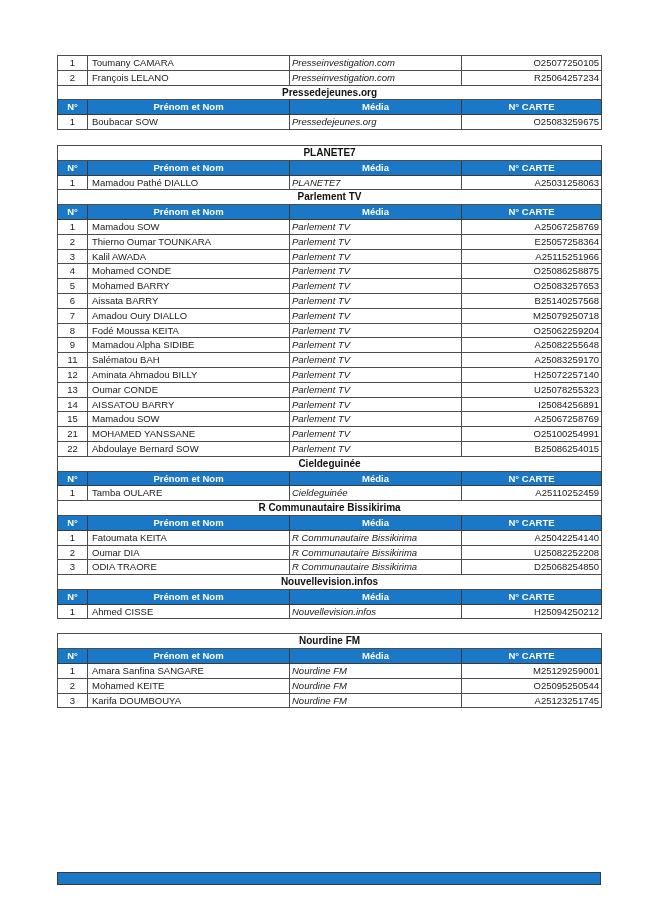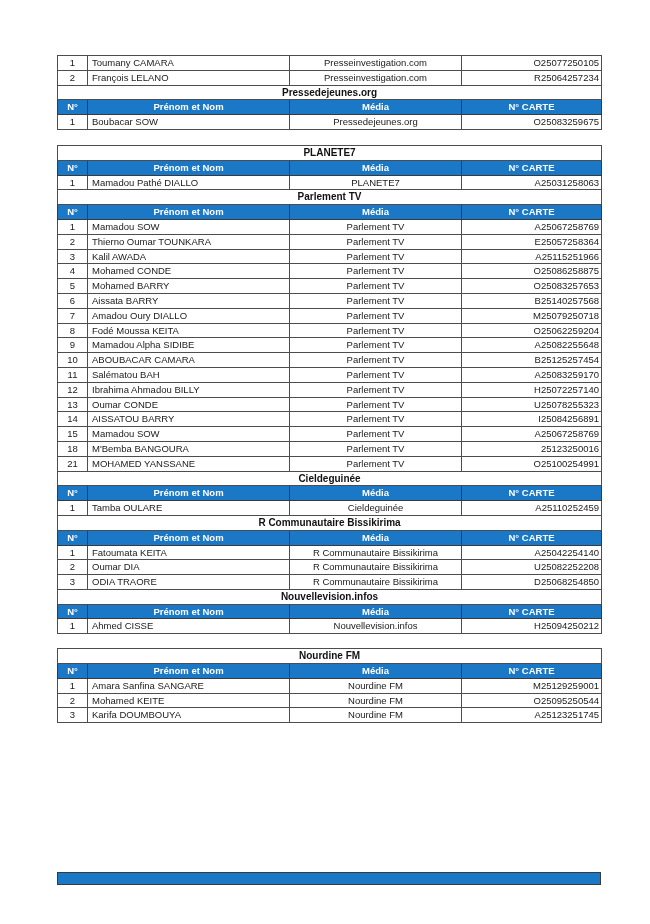--- a/index.html
+++ b/index.html
@@ -51,21 +51,21 @@
   .header-row td {
     background: #1B78C6;
     color: #ffffff;
     font-weight: bold;
     text-align: center;
     font-size: 9.5px;
     border-color: #3a3a3a;
   }
   .c-num   { text-align: center; }
   .c-name  { text-align: left; padding-left: 4px !important; }
-  .c-media { text-align: center; }
+  .c-media { text-align: left; font-style: italic; }
   .c-carte { text-align: right; }
   .tgap  { height: 15px; }
   .tgap.g1 { height: 14px; }
   .partial-bar {
     position: absolute;
     left: 57px;
     top: 872px;
     width: 544px;
     height: 13px;
     background: #1B78C6;
@@ -196,34 +196,28 @@
             <td class="c-media">Parlement TV</td>
             <td class="c-carte">O25062259204</td>
           </tr>
           <tr class="data-row">
             <td class="c-num">9</td>
             <td class="c-name">Mamadou Alpha SIDIBE</td>
             <td class="c-media">Parlement TV</td>
             <td class="c-carte">A25082255648</td>
           </tr>
           <tr class="data-row">
-            <td class="c-num">10</td>
-            <td class="c-name">ABOUBACAR CAMARA</td>
-            <td class="c-media">Parlement TV</td>
-            <td class="c-carte">B25125257454</td>
-          </tr>
-          <tr class="data-row">
             <td class="c-num">11</td>
             <td class="c-name">Salématou BAH</td>
             <td class="c-media">Parlement TV</td>
             <td class="c-carte">A25083259170</td>
           </tr>
           <tr class="data-row">
             <td class="c-num">12</td>
-            <td class="c-name">Ibrahima Ahmadou BILLY</td>
+            <td class="c-name">Aminata Ahmadou BILLY</td>
             <td class="c-media">Parlement TV</td>
             <td class="c-carte">H25072257140</td>
           </tr>
           <tr class="data-row">
             <td class="c-num">13</td>
             <td class="c-name">Oumar CONDE</td>
             <td class="c-media">Parlement TV</td>
             <td class="c-carte">U25078255323</td>
           </tr>
           <tr class="data-row">
@@ -232,30 +226,30 @@
             <td class="c-media">Parlement TV</td>
             <td class="c-carte">I25084256891</td>
           </tr>
           <tr class="data-row">
             <td class="c-num">15</td>
             <td class="c-name">Mamadou SOW</td>
             <td class="c-media">Parlement TV</td>
             <td class="c-carte">A25067258769</td>
           </tr>
           <tr class="data-row">
-            <td class="c-num">18</td>
-            <td class="c-name">M'Bemba BANGOURA</td>
-            <td class="c-media">Parlement TV</td>
-            <td class="c-carte">25123250016</td>
-          </tr>
-          <tr class="data-row">
             <td class="c-num">21</td>
             <td class="c-name">MOHAMED YANSSANE</td>
             <td class="c-media">Parlement TV</td>
             <td class="c-carte">O25100254991</td>
+          </tr>
+          <tr class="data-row">
+            <td class="c-num">22</td>
+            <td class="c-name">Abdoulaye Bernard SOW</td>
+            <td class="c-media">Parlement TV</td>
+            <td class="c-carte">B25086254015</td>
           </tr>
           <tr class="title-row">
             <td colspan="4">Cieldeguinée</td>
           </tr>
           <tr class="header-row">
             <td>N°</td>
             <td>Prénom et Nom</td>
             <td>Média</td>
             <td>N° CARTE</td>
           </tr>

